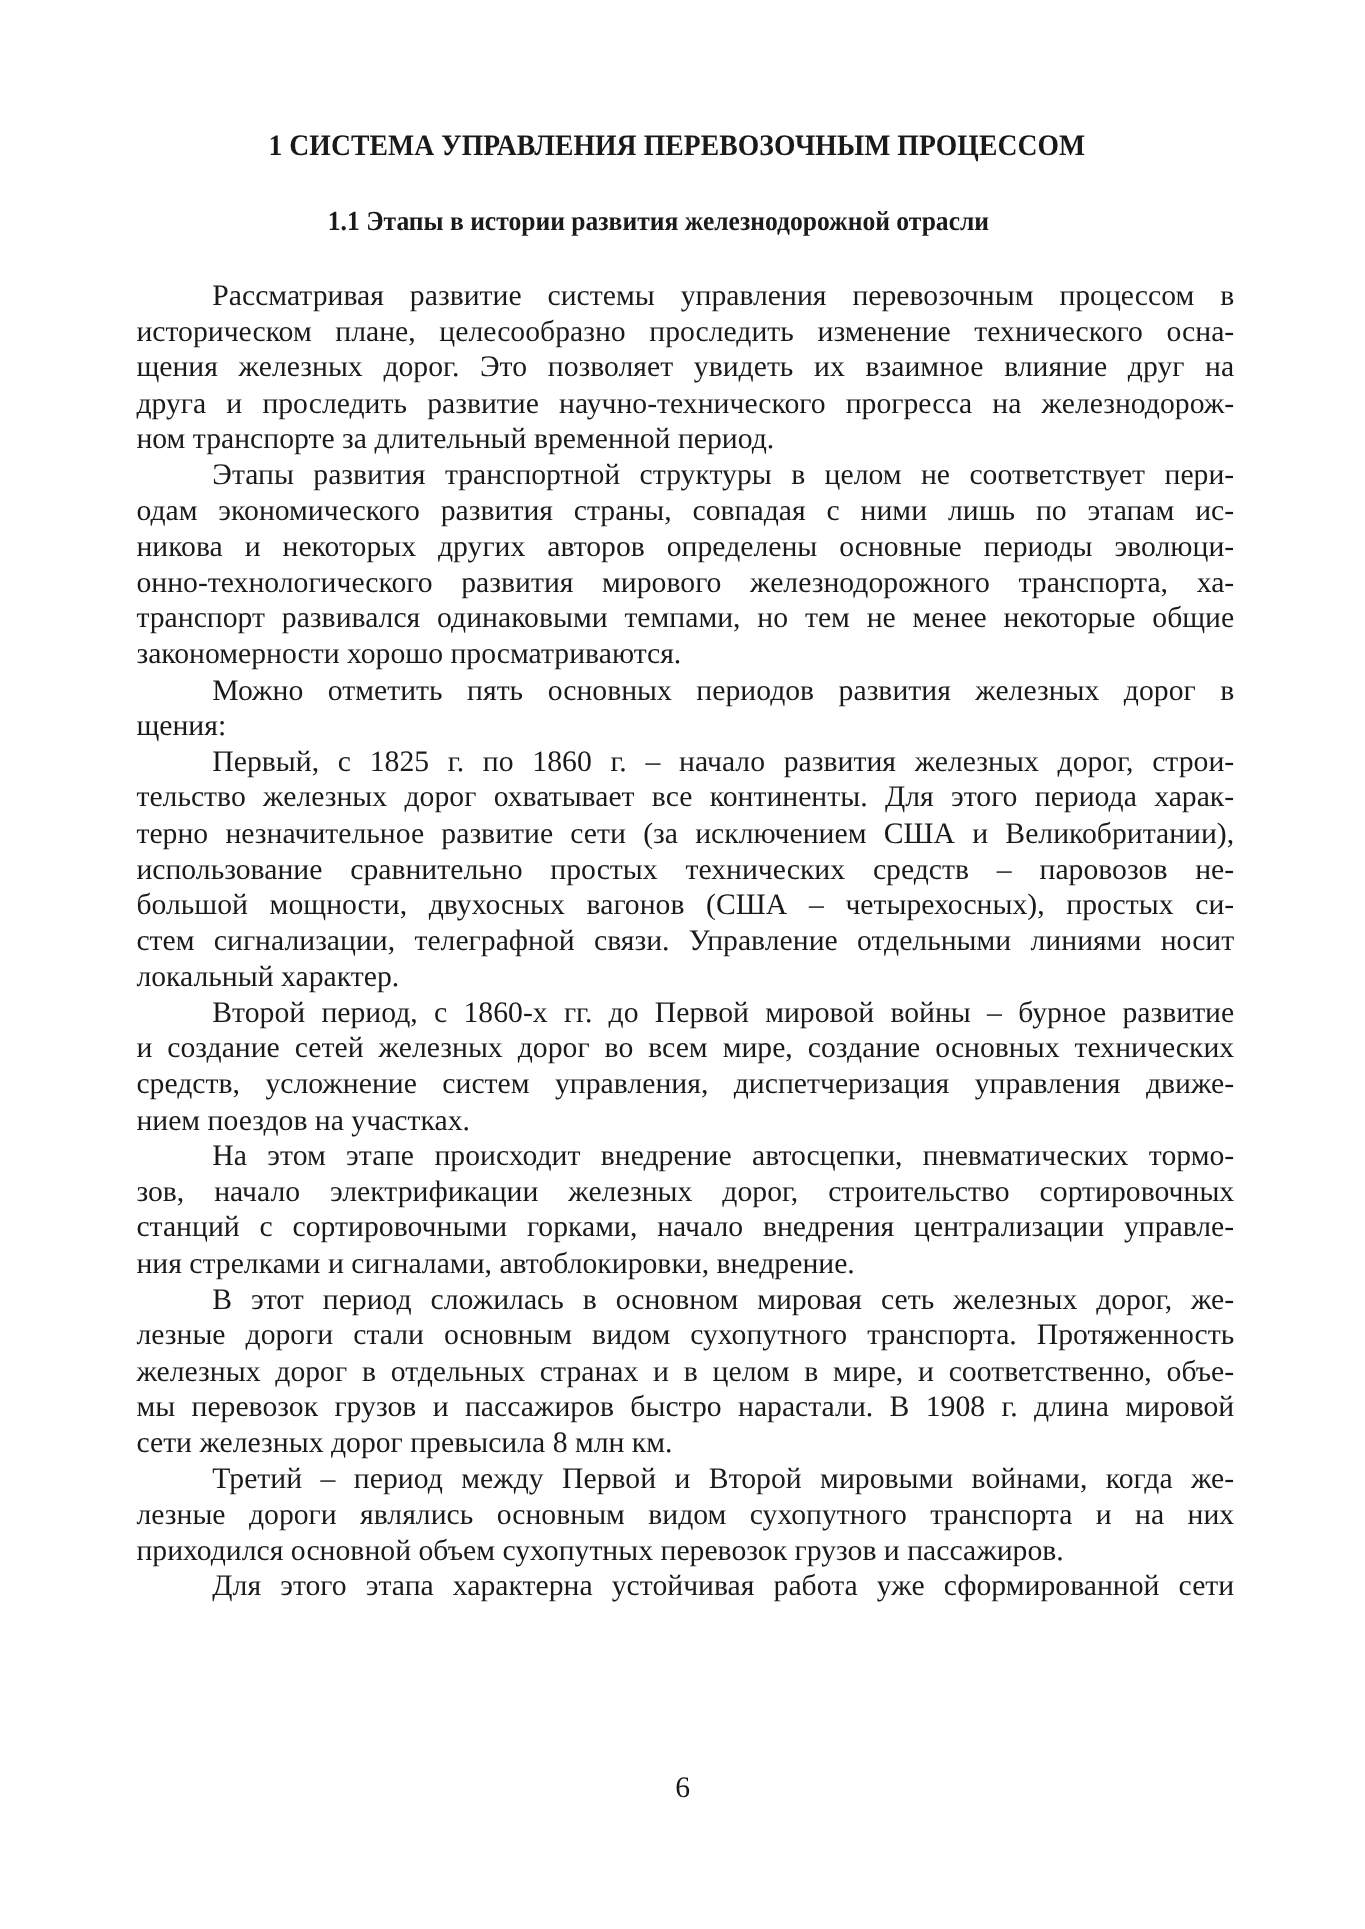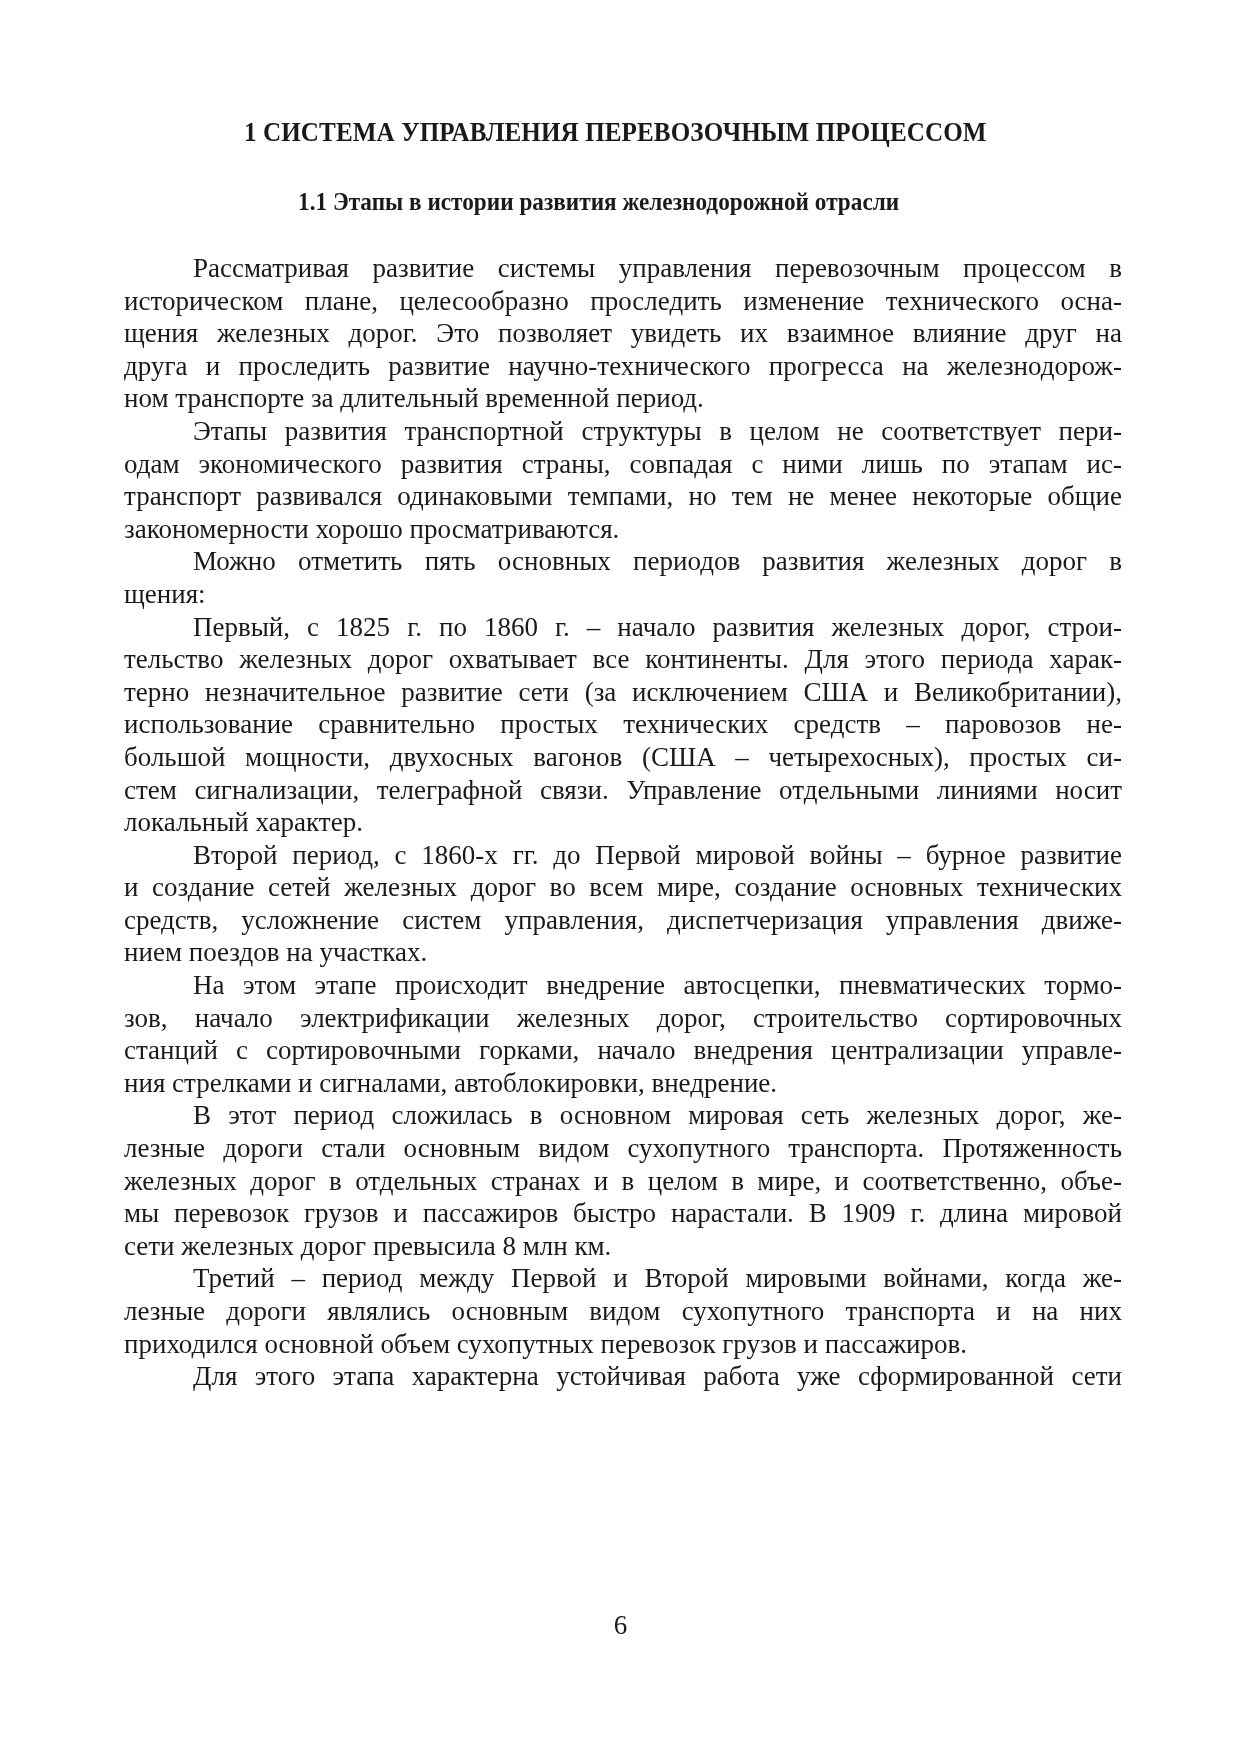--- a/index.html
+++ b/index.html
@@ -40,20 +40,22 @@
   <div class="h1">1 СИСТЕМА УПРАВЛЕНИЯ ПЕРЕВОЗОЧНЫМ ПРОЦЕССОМ</div>
   <div class="h2">1.1 Этапы в истории развития железнодорожной отрасли</div>
   <div class="body-text" id="body-text">
       <div class="line indent">Рассматривая развитие системы управления перевозочным процессом в</div>
       <div class="line">историческом плане, целесообразно проследить изменение технического осна-</div>
       <div class="line">щения железных дорог. Это позволяет увидеть их взаимное влияние друг на</div>
       <div class="line">друга и проследить развитие научно-технического прогресса на железнодорож-</div>
       <div class="line last">ном транспорте за длительный временной период.</div>
       <div class="line indent">Этапы развития транспортной структуры в целом не соответствует пери-</div>
       <div class="line">одам экономического развития страны, совпадая с ними лишь по этапам ис-</div>
+      <div class="line">никова и некоторых других авторов определены основные периоды эволюци-</div>
+      <div class="line">онно-технологического развития мирового железнодорожного транспорта, ха-</div>
       <div class="line">транспорт развивался одинаковыми темпами, но тем не менее некоторые общие</div>
       <div class="line last">закономерности хорошо просматриваются.</div>
       <div class="line indent">Можно отметить пять основных периодов развития железных дорог в</div>
       <div class="line last">щения:</div>
       <div class="line indent">Первый, с 1825 г. по 1860 г. – начало развития железных дорог, строи-</div>
       <div class="line">тельство железных дорог охватывает все континенты. Для этого периода харак-</div>
       <div class="line">терно незначительное развитие сети (за исключением США и Великобритании),</div>
       <div class="line">использование сравнительно простых технических средств – паровозов не-</div>
       <div class="line">большой мощности, двухосных вагонов (США – четырехосных), простых си-</div>
       <div class="line">стем сигнализации, телеграфной связи. Управление отдельными линиями носит</div>
@@ -62,21 +64,21 @@
       <div class="line">и создание сетей железных дорог во всем мире, создание основных технических</div>
       <div class="line">средств, усложнение систем управления, диспетчеризация управления движе-</div>
       <div class="line last">нием поездов на участках.</div>
       <div class="line indent">На этом этапе происходит внедрение автосцепки, пневматических тормо-</div>
       <div class="line">зов, начало электрификации железных дорог, строительство сортировочных</div>
       <div class="line">станций с сортировочными горками, начало внедрения централизации управле-</div>
       <div class="line last">ния стрелками и сигналами, автоблокировки, внедрение.</div>
       <div class="line indent">В этот период сложилась в основном мировая сеть железных дорог, же-</div>
       <div class="line">лезные дороги стали основным видом сухопутного транспорта. Протяженность</div>
       <div class="line">железных дорог в отдельных странах и в целом в мире, и соответственно, объе-</div>
-      <div class="line">мы перевозок грузов и пассажиров быстро нарастали. В 1909 г. длина мировой</div>
+      <div class="line">мы перевозок грузов и пассажиров быстро нарастали. В 1908 г. длина мировой</div>
       <div class="line last">сети железных дорог превысила 8 млн км.</div>
       <div class="line indent">Третий – период между Первой и Второй мировыми войнами, когда же-</div>
       <div class="line">лезные дороги являлись основным видом сухопутного транспорта и на них</div>
       <div class="line last">приходился основной объем сухопутных перевозок грузов и пассажиров.</div>
       <div class="line indent">Для этого этапа характерна устойчивая работа уже сформированной сети</div>
     </div>
   <div class="pnum">6</div>
 </div>
 
 </body></html>

